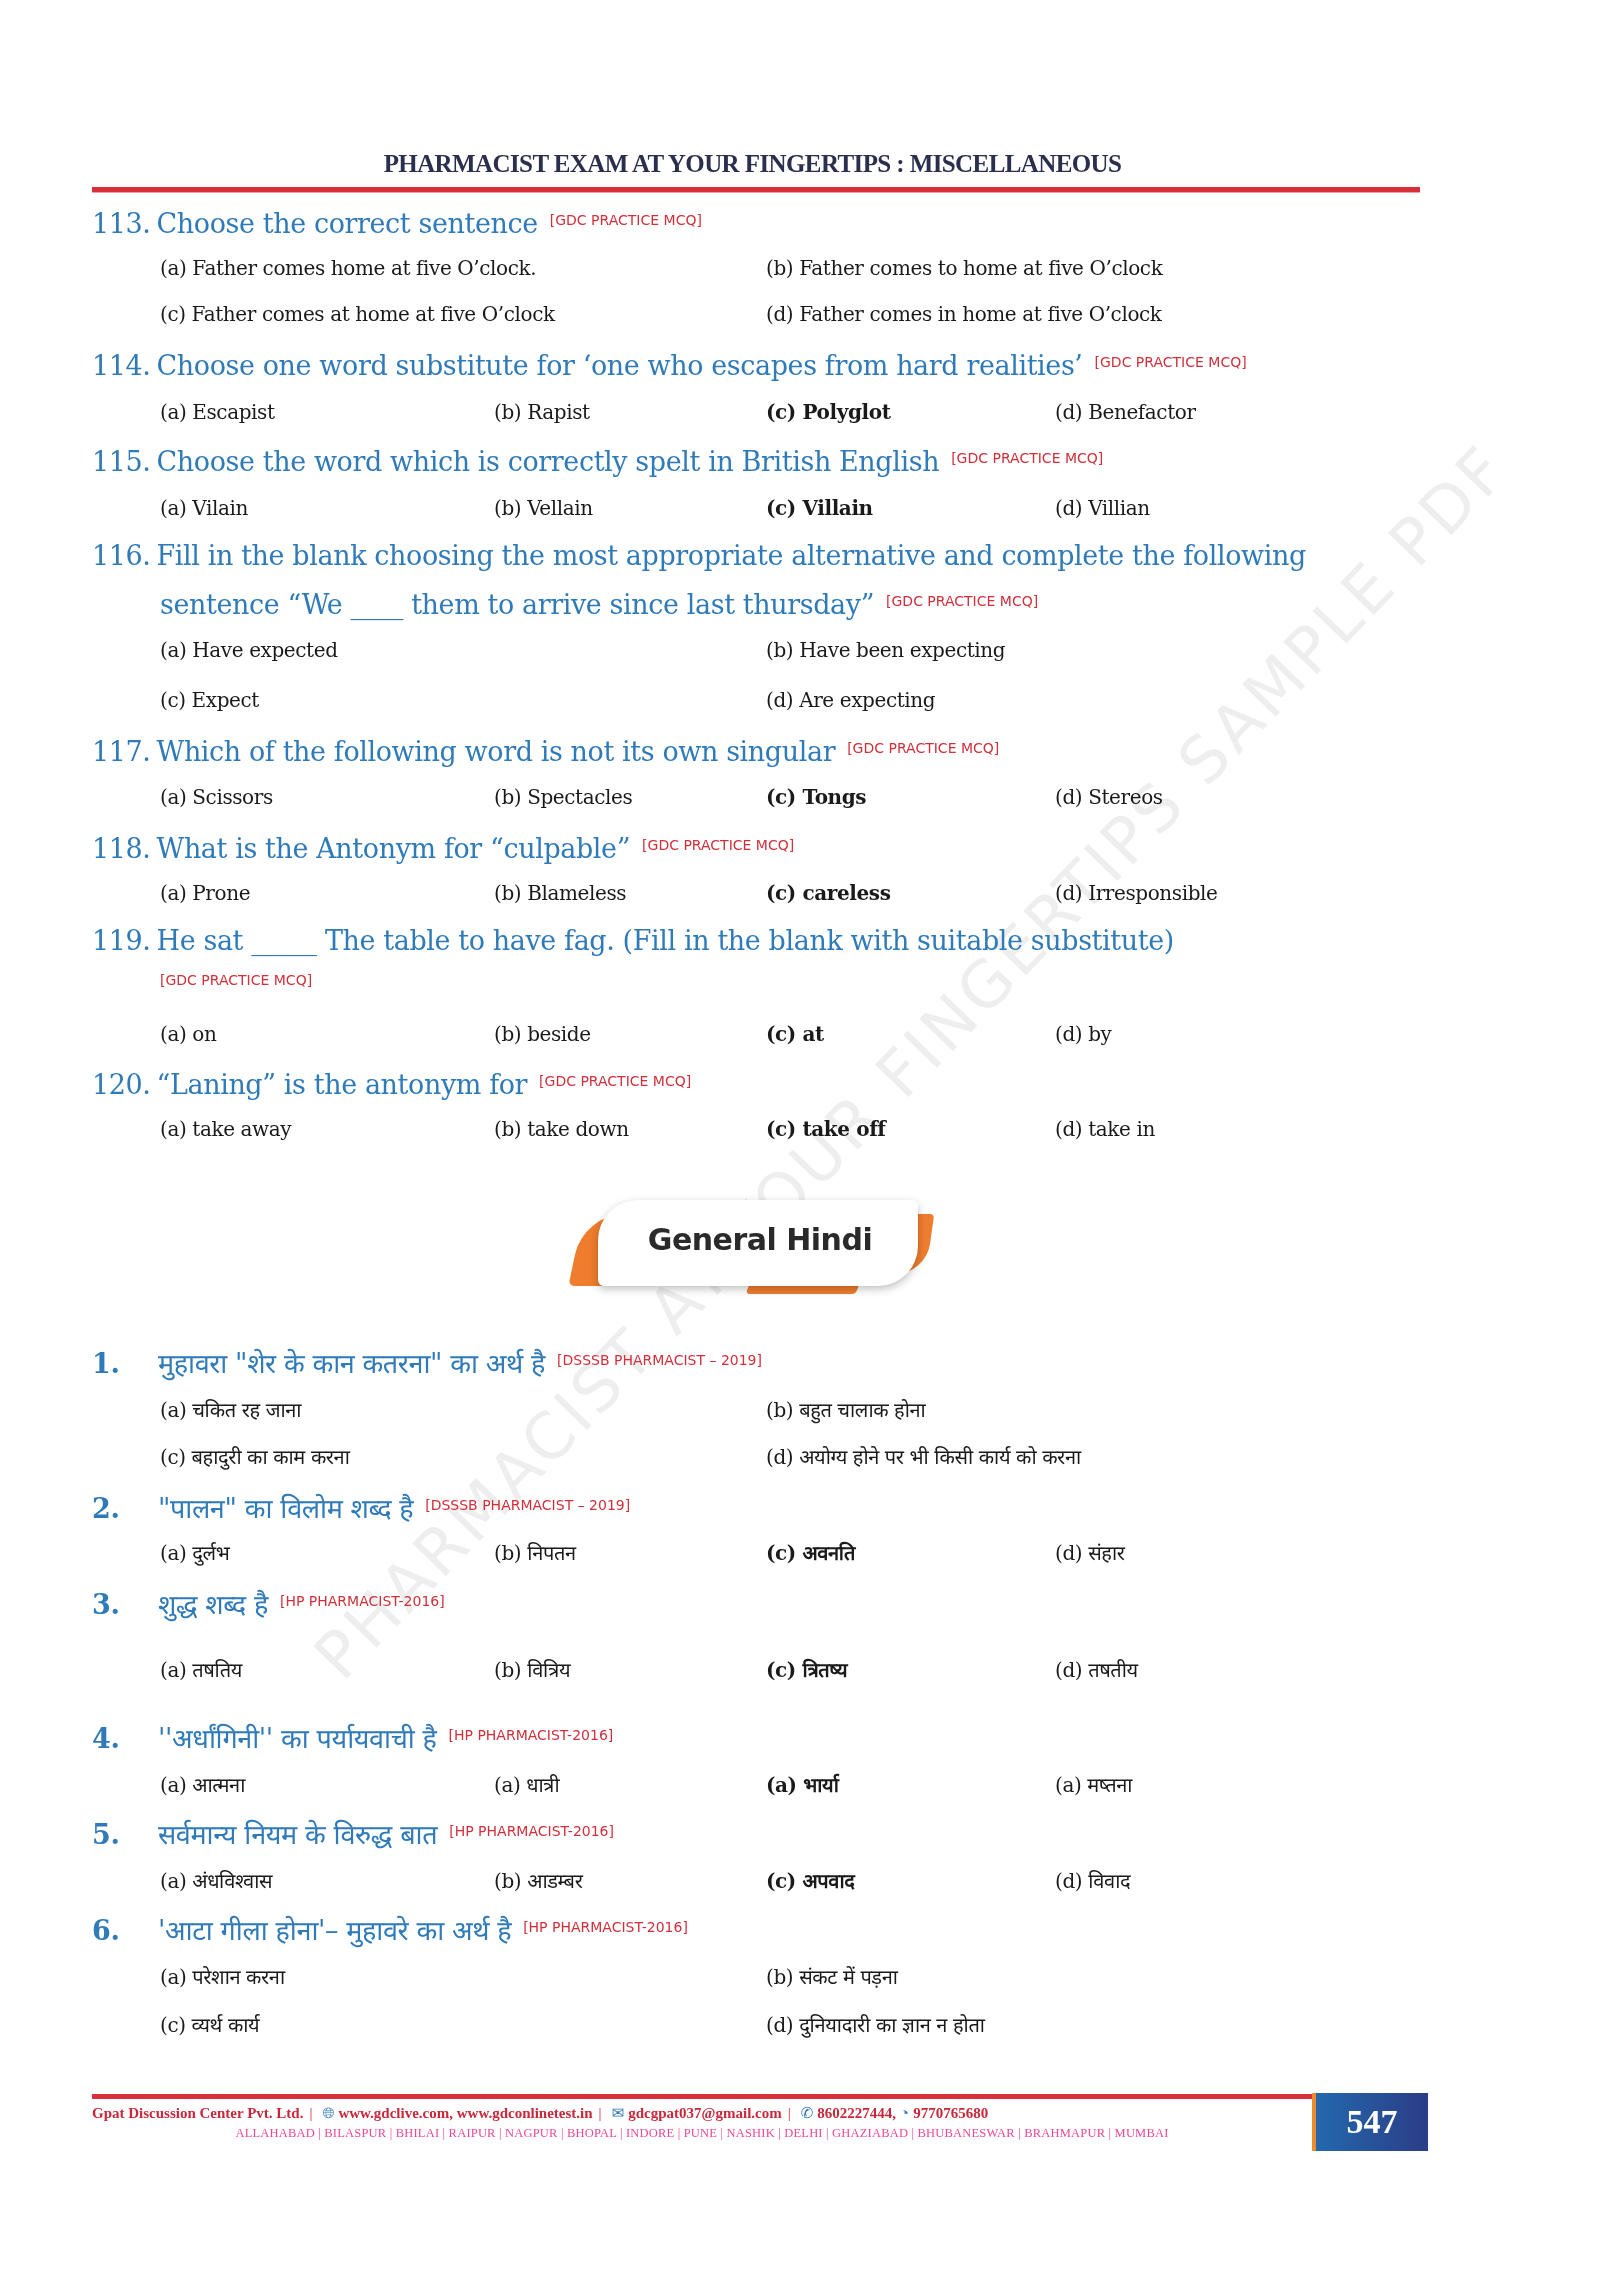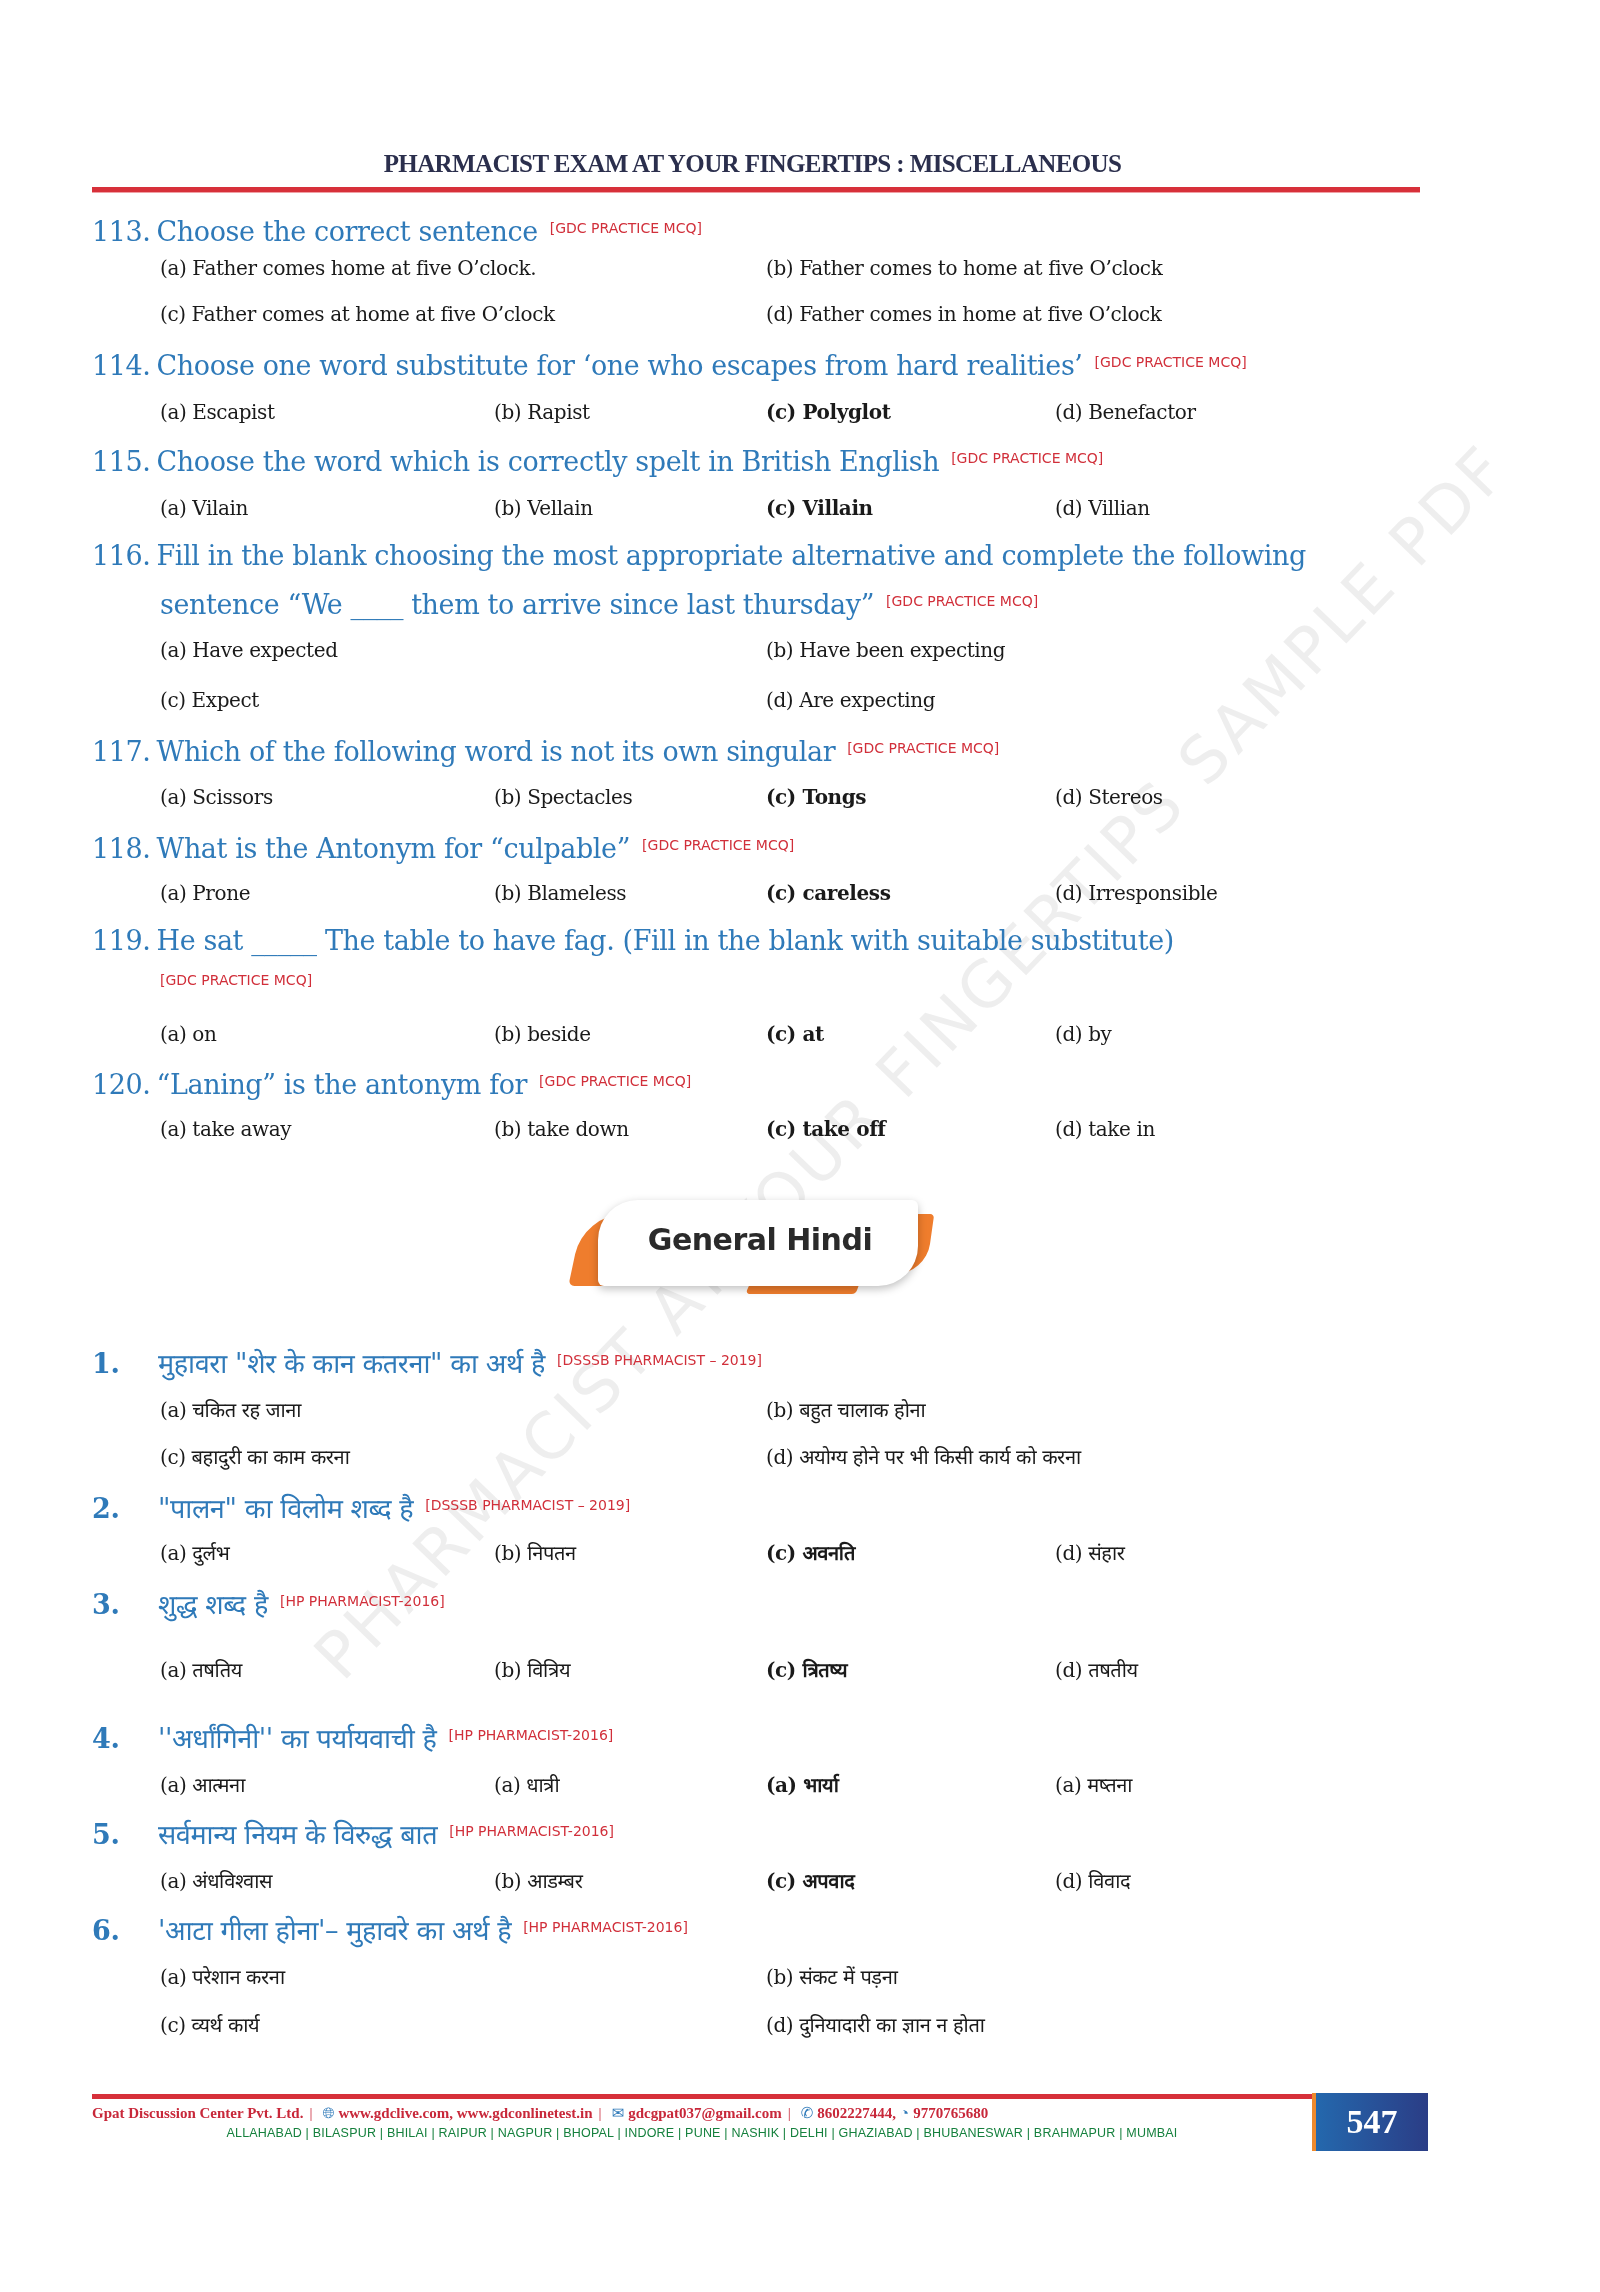--- a/index.html
+++ b/index.html
@@ -37,37 +37,37 @@
          font-family:"DejaVu Sans", sans-serif; font-weight:bold; font-size:30px; color:#2a2a2a;
          letter-spacing:-0.5px; }
   .watermark { position:absolute; left:110px; top:1120px; width:1420px; text-align:center;
          font-family:"DejaVu Sans", sans-serif; font-size:64px; color:rgba(150,150,150,0.16);
          transform:rotate(-46deg); transform-origin:50% 50%; white-space:nowrap; letter-spacing:4px;
          pointer-events:none; }
   .footer-rule { position:absolute; left:92px; width:1220px; top:2094px; height:5px; background:#d7303a; }
   .footer-line1 { position:absolute; left:92px; width:1220px; top:2104px; 
          font-family:"Liberation Serif", serif; font-size:15px; font-weight:bold; color:#c8283a; white-space:nowrap; }
   .footer-line2 { position:absolute; left:92px; width:1220px; top:2126px; text-align:center;
-         font-family:Liberation Sans, sans-serif; font-size:12.5px; color:#15803d; white-space:nowrap; letter-spacing:0.2px; }
+         font-family:Liberation Serif, serif; font-size:12.5px; color:#ec4899; white-space:nowrap; letter-spacing:0.2px; }
   .ficon { display:inline-block; color:#2f7ab9; font-weight:normal; margin:0 4px; }
   .sep { margin:0 6px; font-weight:normal; }
   .page-box { position:absolute; left:1312px; top:2093px; width:112px; height:58px;
          background:linear-gradient(90deg,#2468ad,#2b3d86); border-left:4px solid #ef8a2d;
          color:#ffffff; font-family:"Liberation Serif", serif; font-weight:bold; font-size:34px;
          text-align:center; line-height:58px; }
 </style>
 </head>
 <body>
 
 <div class="page-header">PHARMACIST EXAM AT YOUR FINGERTIPS : MISCELLANEOUS</div>
 <div class="header-rule"></div>
 
 <div class="watermark">PHARMACIST AT YOUR FINGERTIPS SAMPLE PDF</div>
 
-<div class="q" style="top:212px">
+<div class="q" style="top:204px">
   <span class="num">113.</span><span class="txt">Choose the correct sentence</span><span class="tag">[GDC PRACTICE MCQ]</span>
 </div>
 <div class="opt c1" style="top:252px">(a) Father comes home at five O’clock.</div>
 <div class="opt h2" style="top:252px">(b) Father comes to home at five O’clock</div>
 <div class="opt c1" style="top:298px">(c) Father comes at home at five O’clock</div>
 <div class="opt h2" style="top:298px">(d) Father comes in home at five O’clock</div>
 
 <div class="q" style="top:346px">
   <span class="num">114.</span><span class="txt">Choose one word substitute for ‘one who escapes from hard realities’</span><span class="tag">[GDC PRACTICE MCQ]</span>
 </div>

